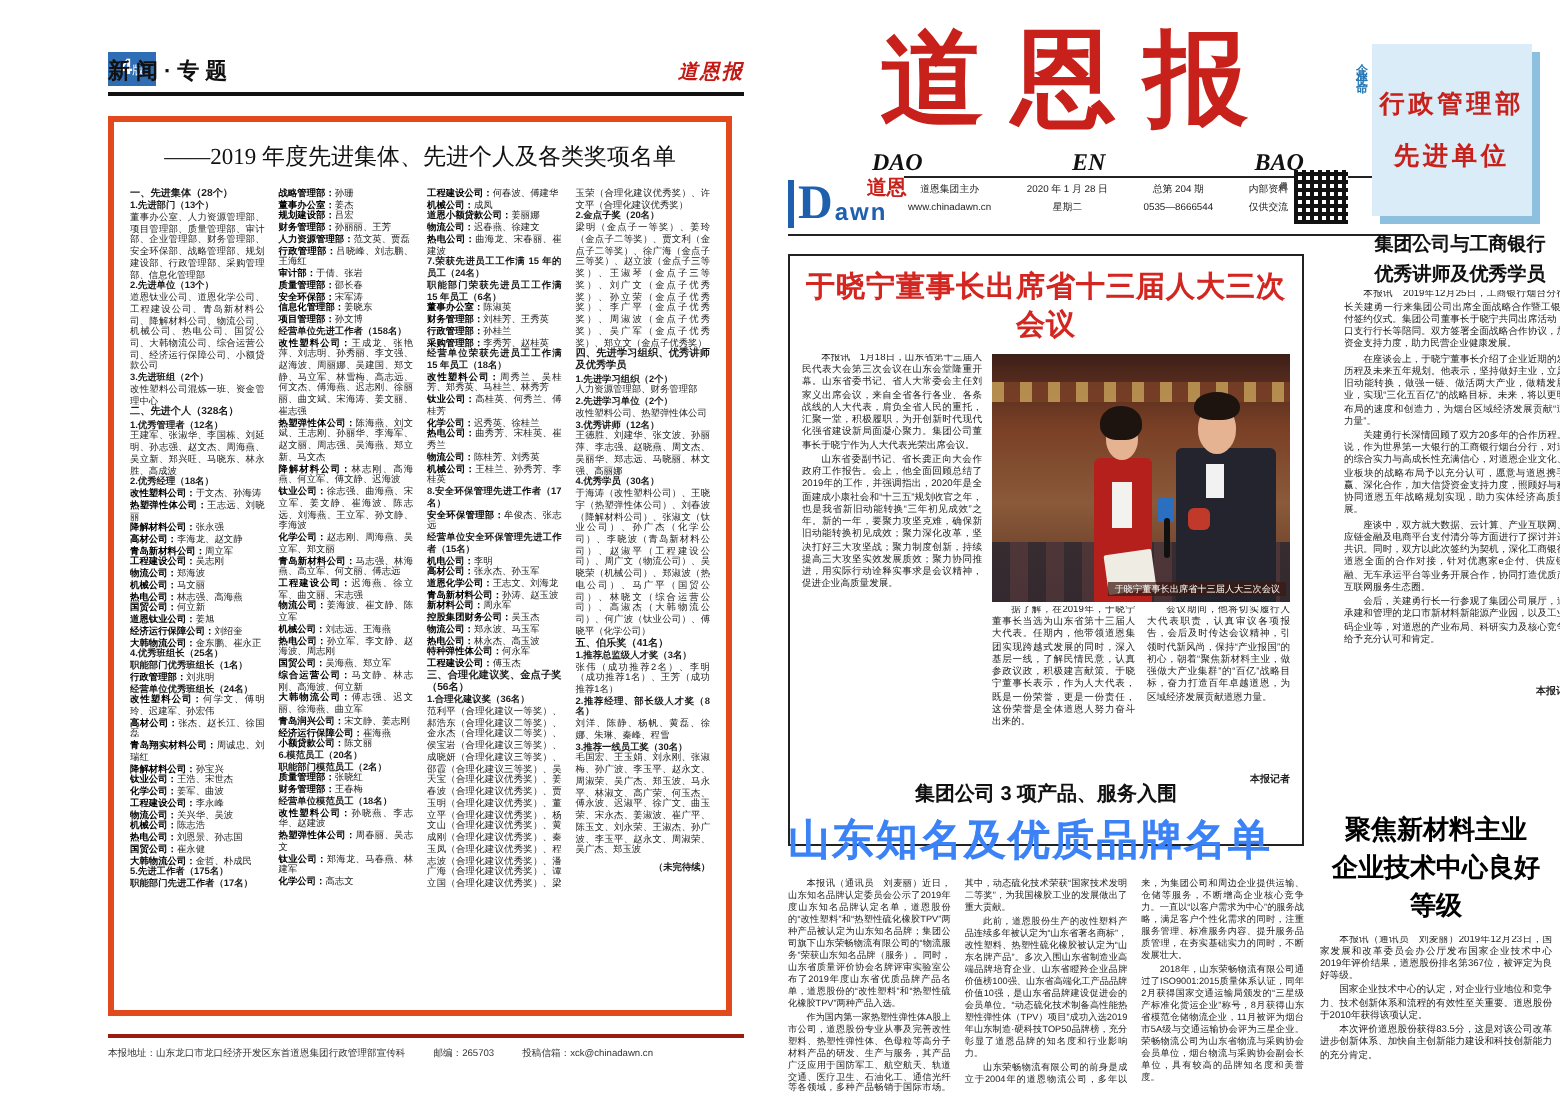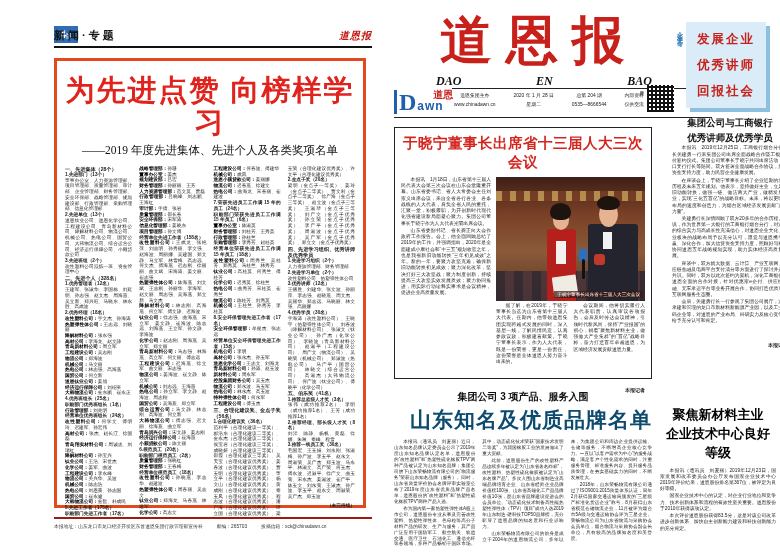--- a/index.html
+++ b/index.html
@@ -52,21 +52,21 @@
       background:
         repeating-linear-gradient(0deg,#111 0 2px,transparent 2px 4px),
         repeating-linear-gradient(90deg,#111 0 2px,#fff 2px 4px);}
   .mission-label{position:absolute;left:281px;top:26px;writing-mode:vertical-rl;color:#2a7ab5;
                  font-size:6px;letter-spacing:3px;font-weight:bold;}
   .mission-box{position:absolute;left:292px;top:22px;width:80px;height:86px;background:#d9ecf7;
                box-shadow:4px 4px 0 #8cc0de;display:flex;flex-direction:column;justify-content:center;}
   .mission-line{text-align:center;color:#c8201a;font-weight:bold;font-size:12.5px;line-height:26px;
                 font-family:"DejaVu Serif",serif;letter-spacing:2px;}
   
-  .main-article{position:absolute;left:0;top:127px;width:258px;height:252px;border:1px solid #222;
+  .main-article{position:absolute;left:0;top:127px;width:258px;height:296px;border:1px solid #222;
                 padding:4px 6px;box-sizing:border-box;background:#fff;}
   .ma-headline{margin:2px 0 5px;text-align:center;color:#d42620;font-weight:900;font-size:14.5px;
                letter-spacing:0.5px;}
   .ma-body{display:flex;gap:5px;height:216px;overflow:hidden;}
   .ma-left{width:90px;flex:none;overflow:hidden;}
   .ma-right{flex:1;display:flex;flex-direction:column;}
   .para{margin:0 0 1px;font-size:4.8px;line-height:1.3;text-align:justify;text-indent:2em;color:#222;}
   .photo{position:relative;width:100%;height:124px;flex:none;overflow:hidden;background:#6b3527;}
   .ph-bg{position:absolute;inset:0;background:linear-gradient(180deg,#3e1f18 0%,#7a4026 30%,#8a5a3a 60%,#5d3322 100%);}
   .ph-balcony{position:absolute;left:0;top:14px;width:100%;height:10px;
@@ -76,21 +76,21 @@
   .fig{position:absolute;border-radius:3px;}
   .head{position:absolute;border-radius:50%;background:#e6b392;}
   .hair{position:absolute;border-radius:50% 50% 40% 40%;background:#1d1410;}
   .ph-caption{position:absolute;right:2px;bottom:3px;background:rgba(60,25,18,.72);color:#fff;
               font-size:4.6px;padding:1px 3px;white-space:nowrap;}
   .ma-cols{column-count:2;column-gap:6px;height:86px;overflow:hidden;margin-top:2px;}
   .byline{text-align:right;font-size:5px;font-weight:bold;color:#222;margin-top:1px;}
   
   .brand-article{position:absolute;left:0;top:390px;width:258px;}
   .ba-kicker{margin:0;text-align:center;font-weight:bold;font-size:10px;color:#111;}
-  .ba-headline{margin:2px 0 5px;text-align:right;font-weight:900;font-size:21px;letter-spacing:1px;color:#0c4a6e;}
+  .ba-headline{margin:2px 0 5px;text-align:left;font-weight:900;font-size:21px;letter-spacing:1px;color:#3b82f6;}
   .ba-cols{column-count:3;column-gap:7px;height:118px;overflow:hidden;}
   .ba-cols .para{font-size:4.6px;}
   
   .sidebar{position:absolute;left:278px;top:116px;width:116px;}
   .sb-kicker{margin:0;text-align:center;font-weight:bold;font-size:9.5px;line-height:1.55;color:#111;}
   .sb-headline{margin:3px 0 5px;text-align:center;font-weight:900;font-size:13px;letter-spacing:.5px;color:#000;}
   .sb-body{height:196px;overflow:hidden;}
   .sb-body .para,.sb-body2 .para{font-size:4.8px;}
   .sidebar2{position:absolute;left:266px;top:406px;width:116px;}
   .sb2-headline{margin:0 0 5px;text-align:center;font-weight:900;font-size:13px;line-height:1.45;color:#000;}
@@ -99,21 +99,20 @@
 </head>
 <body>
 
 <div class="left-page">
   <div class="lp-header">
     <div class="page-badge"><span>4</span><small>版</small></div>
     <div class="section-title">新闻·专题</div>
     <div class="paper-mini">道恩报</div>
   </div>
   <div class="red-box">
-    <h1 class="lp-headline">为先进点赞  向榜样学习</h1>
     <div class="lp-subtitle">——2019 年度先进集体、先进个人及各类奖项名单</div>
     <div id="award-cols">
         <p class="ent k-h1">一、先进集体（28个）</p>
         <p class="ent k-h2">1.先进部门（13个）</p>
         <p class="ent k-p">董事办公室、人力资源管理部、项目管理部、质量管理部、审计部、企业管理部、财务管理部、安全环保部、战略管理部、规划建设部、行政管理部、采购管理部、信息化管理部</p>
         <p class="ent k-h2">2.先进单位（13个）</p>
         <p class="ent k-p">道恩钛业公司、道恩化学公司、工程建设公司、青岛新材料公司、降解材料公司、物流公司、机械公司、热电公司、国贸公司、大韩物流公司、综合运营公司、经济运行保障公司、小额贷款公司</p>
         <p class="ent k-h2">3.先进班组（2个）</p>
         <p class="ent k-p">改性塑料公司混炼一班、资金管理中心</p>
         <p class="ent k-h1">二、先进个人（328名）</p>
@@ -282,23 +281,22 @@
       </div>
       <div class="info-group">
         <div>内部资料</div>
         <div>仅供交流</div>
       </div>
     </div>
   <div class="qr-label">道恩官微</div>
   <div class="qr"></div>
   <div class="mission-label">企业使命</div>
   <div class="mission-box">
-      <div class="mission-line">发展企业</div>
-      <div class="mission-line">优秀讲师</div>
-      <div class="mission-line">回报社会</div>
+      <div class="mission-line">行政管理部</div>
+      <div class="mission-line">先进单位</div>
     </div>
 
   <div class="main-article">
     <h2 class="ma-headline">于晓宁董事长出席省十三届人大三次会议</h2>
     <div class="ma-body">
       <div class="ma-left">
           <p class="para">本报讯　1月18日，山东省第十三届人民代表大会第三次会议在山东会堂隆重开幕。山东省委书记、省人大常委会主任刘家义出席会议，来自全省各行各业、各条战线的人大代表，肩负全省人民的重托，汇聚一堂，积极履职，为开创新时代现代化强省建设新局面凝心聚力。集团公司董事长于晓宁作为人大代表光荣出席会议。</p>
           <p class="para">山东省委副书记、省长龚正向大会作政府工作报告。会上，他全面回顾总结了2019年的工作，并强调指出，2020年是全面建成小康社会和“十三五”规划收官之年，也是我省新旧动能转换“三年初见成效”之年。新的一年，要聚力攻坚克难，确保新旧动能转换初见成效；聚力深化改革，坚决打好三大攻坚战；聚力制度创新，持续提高三大攻坚实效发展质效；聚力协同推进，用实际行动诠释实事求是会议精神，促进企业高质量发展。</p>
         </div>
       <div class="ma-right">

